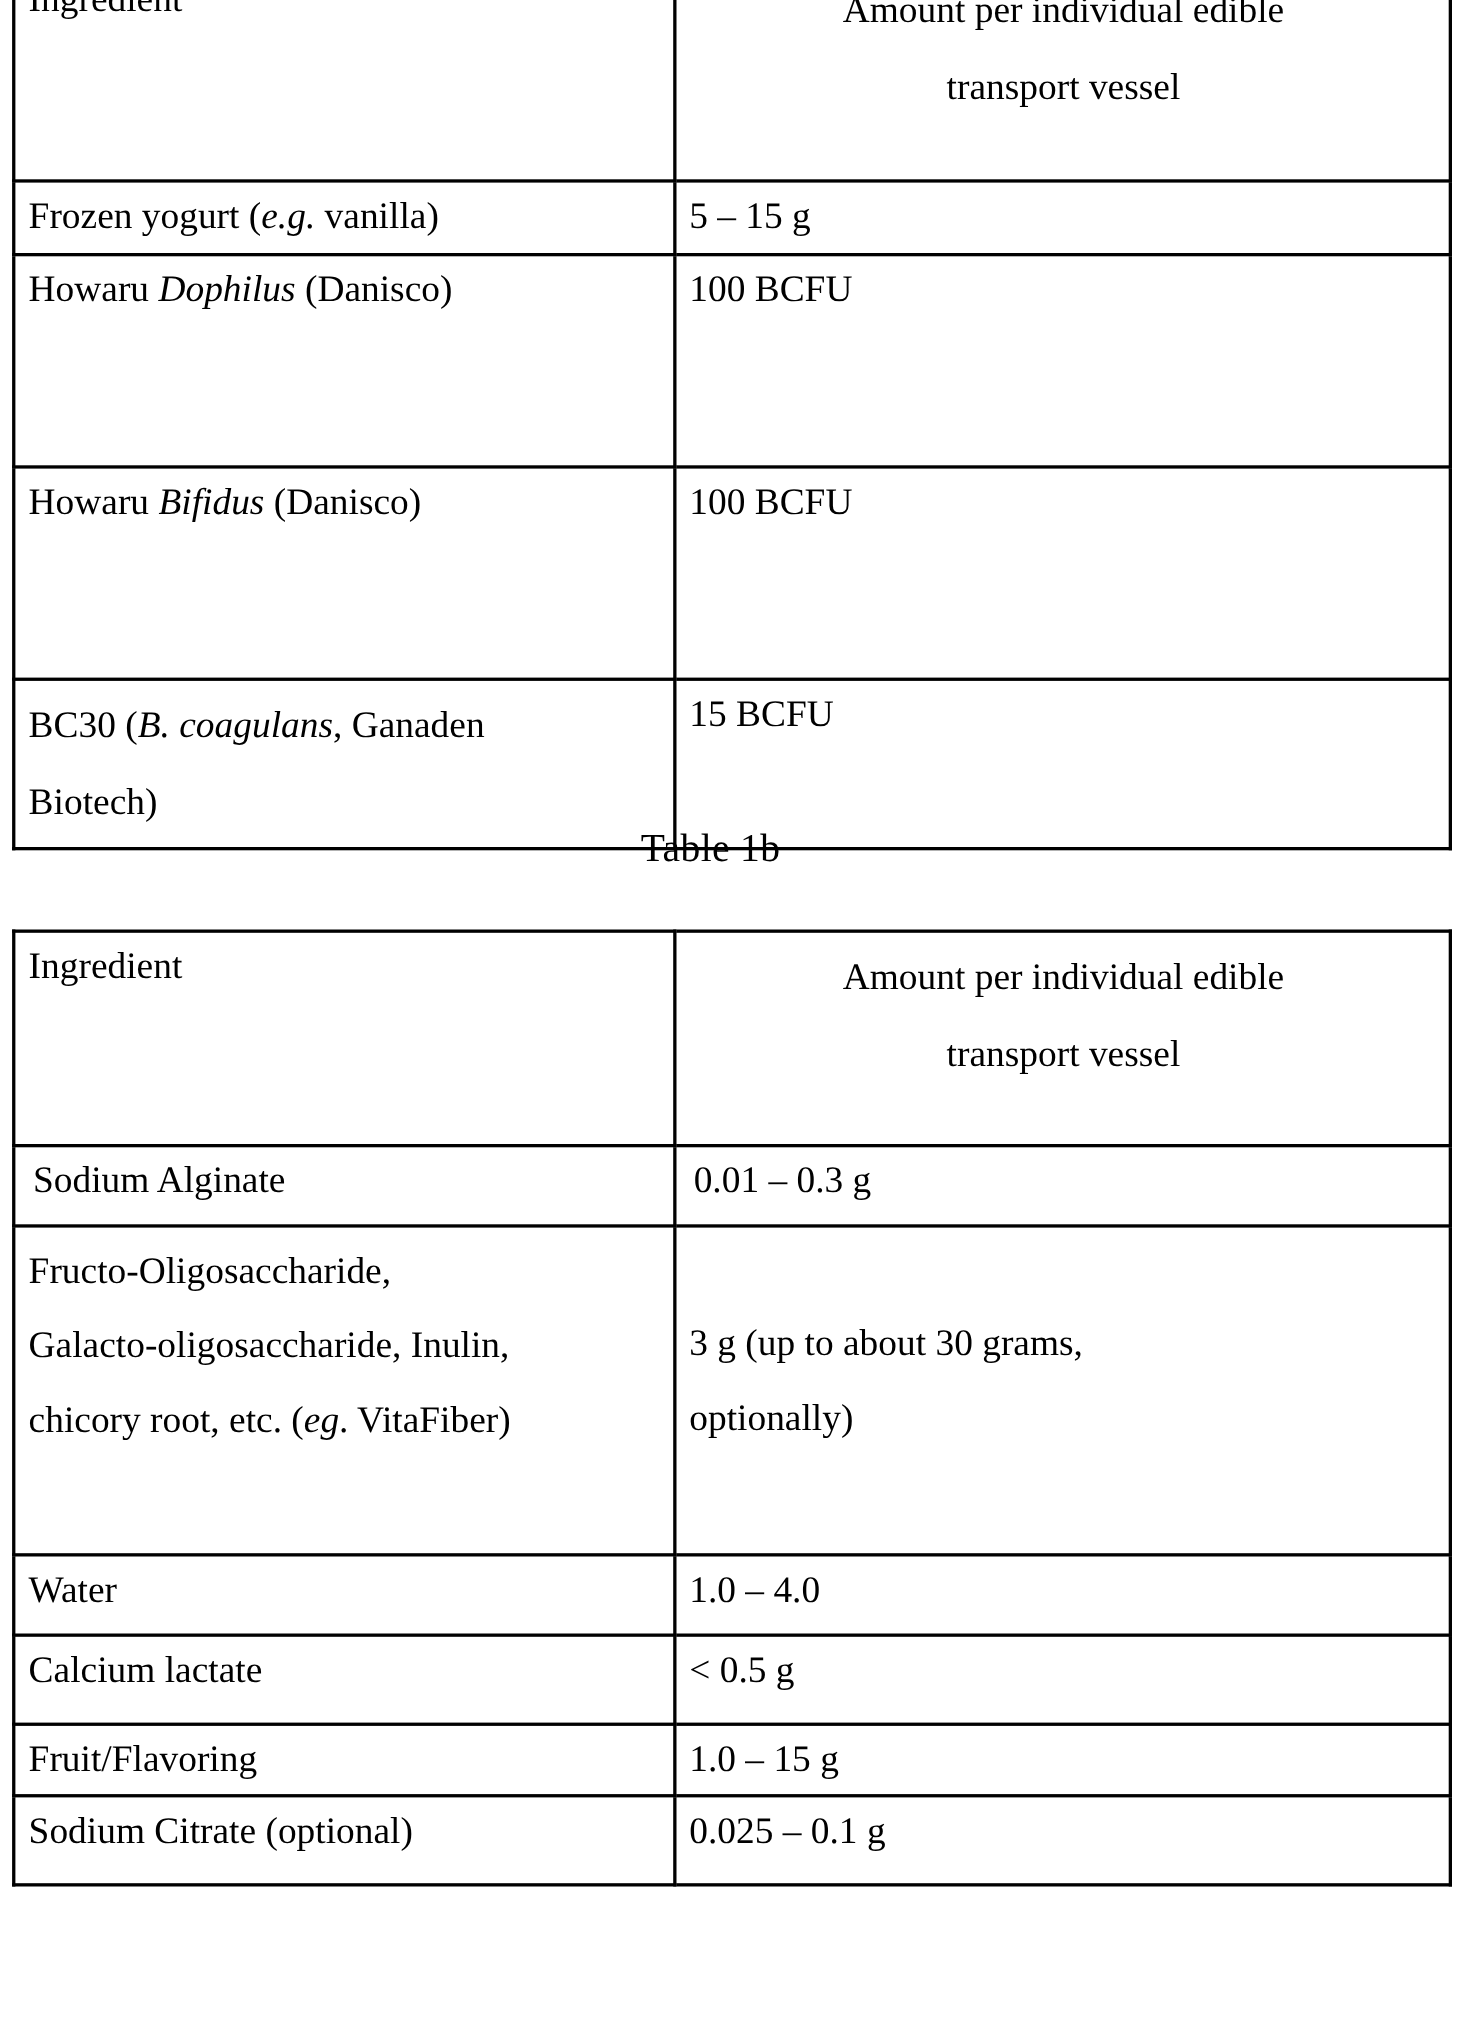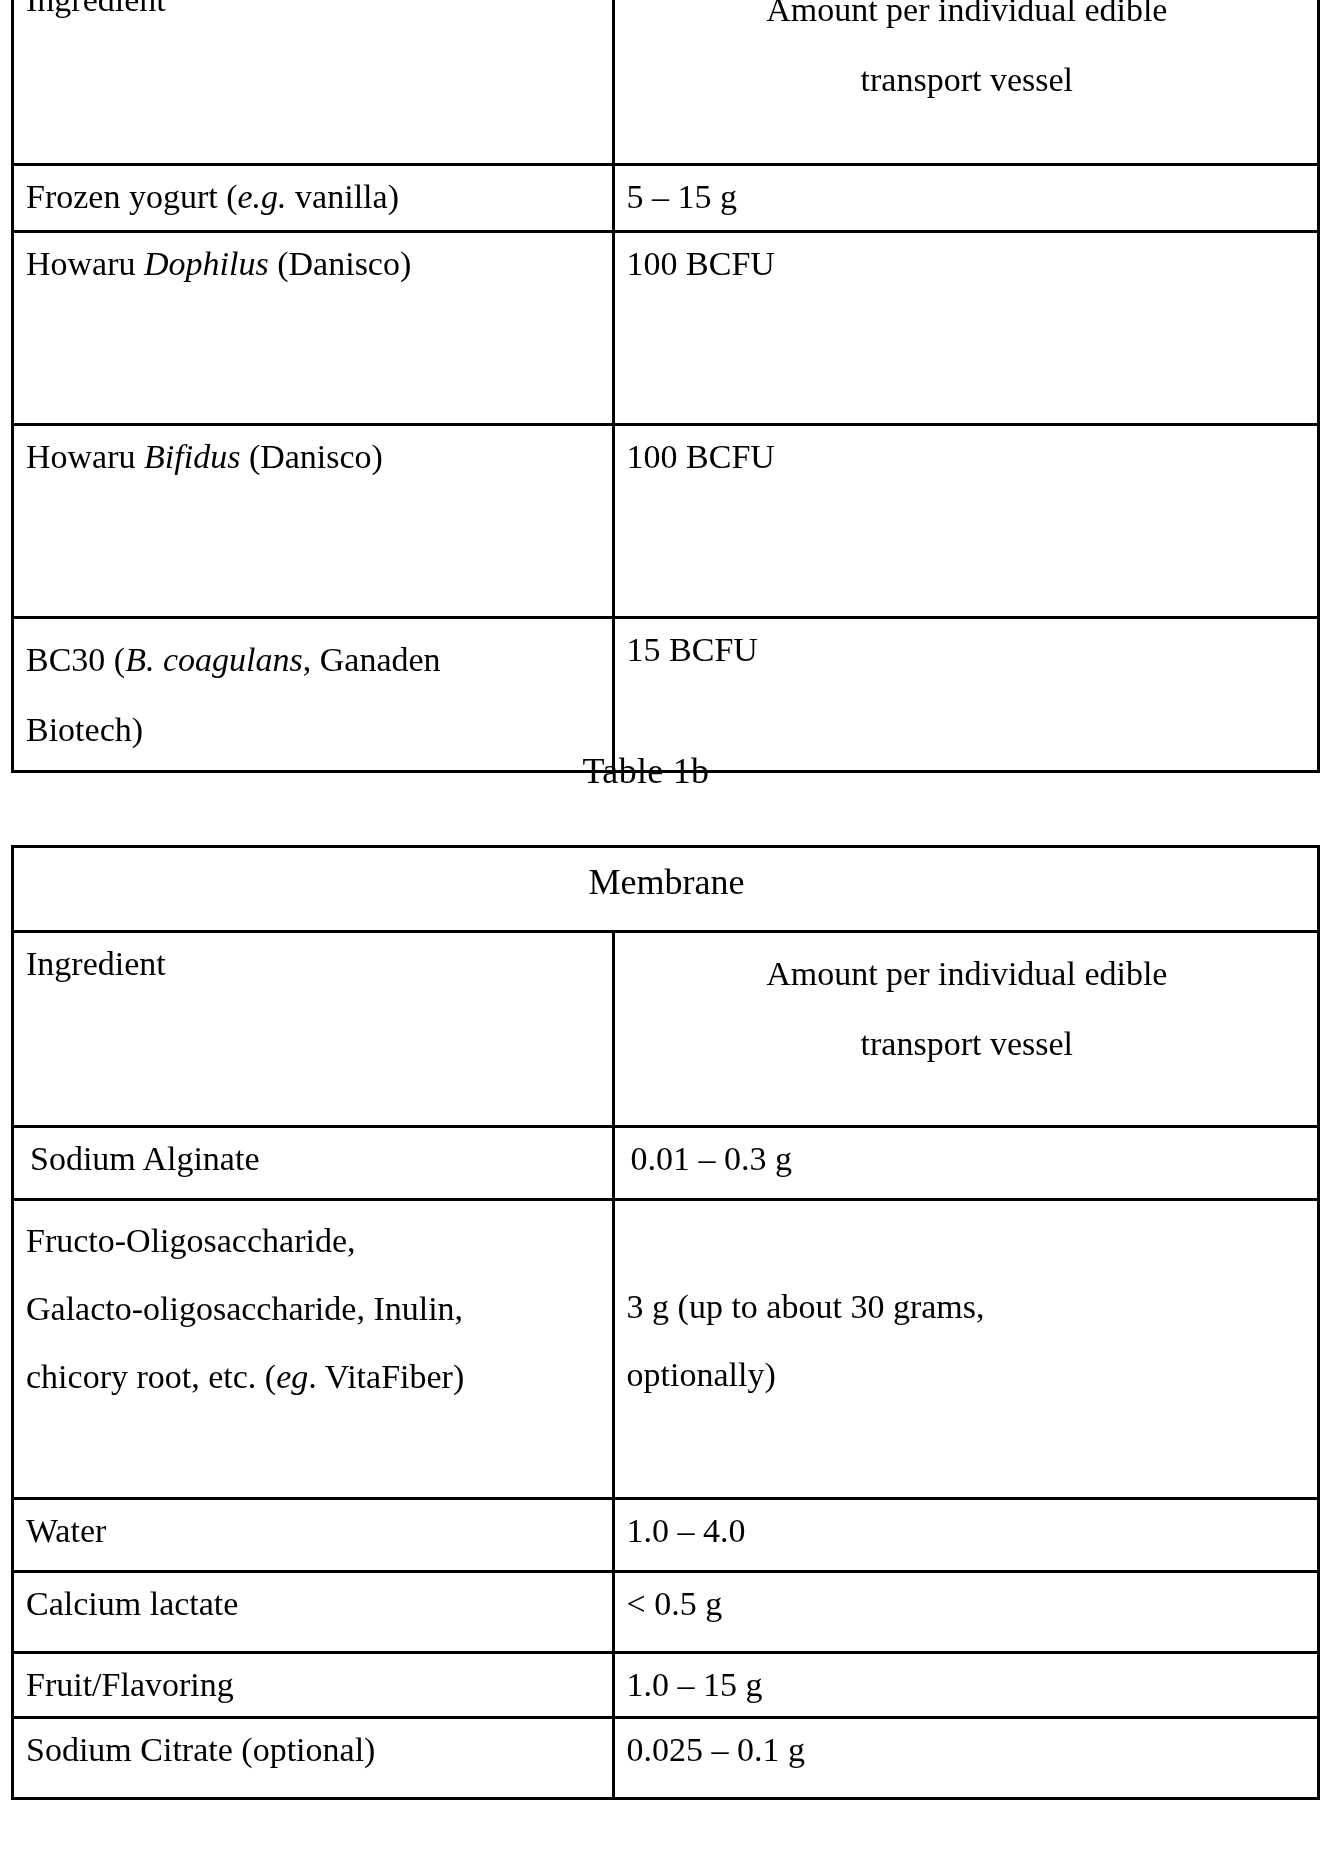--- a/index.html
+++ b/index.html
@@ -155,23 +155,20 @@
 
   <div id="caption-1b">Table 1b</div>
 
   <div id="table-1b-wrap">
     <table id="table-1b" class="tbl">
       <colgroup>
         <col class="col-ing">
         <col class="col-amt">
       </colgroup>
       <tbody>
-        <tr>
-          <td class="membrane-cell" colspan="2">Membrane</td>
-        </tr>
 
         <tr>
           <td class="hdr-ing">Ingredient</td>
           <td class="hdr-amt">
             <span>Amount per individual edible</span><br>
             <span>transport vessel</span>
           </td>
         </tr>
 
         <tr class="r-alg">

